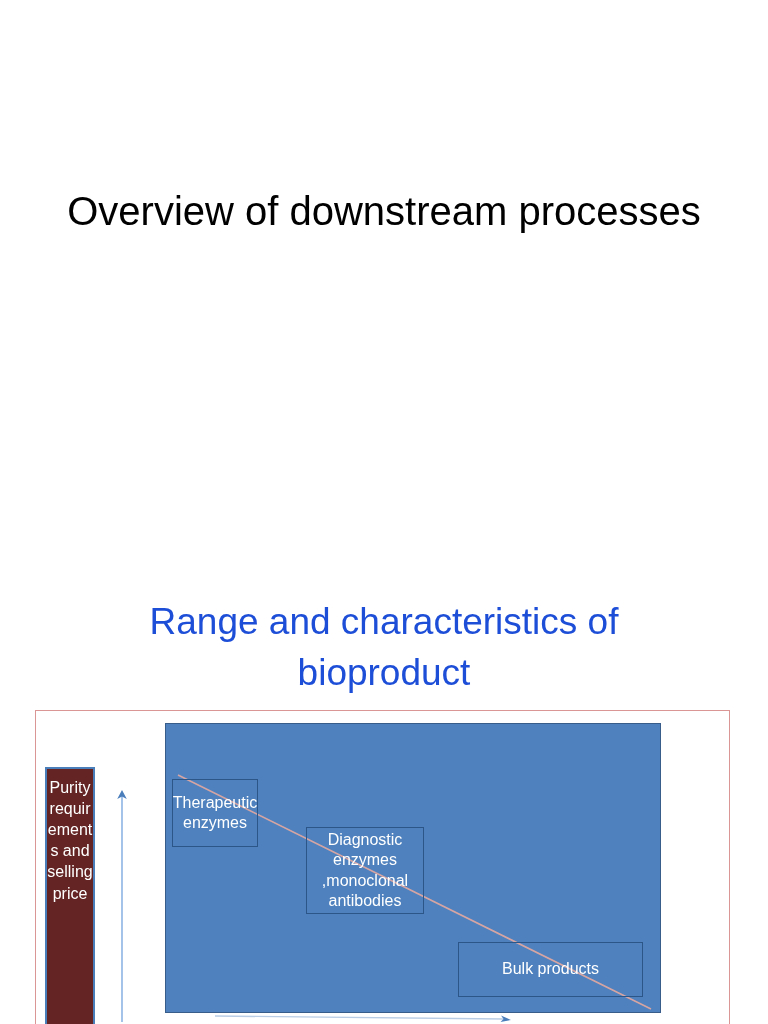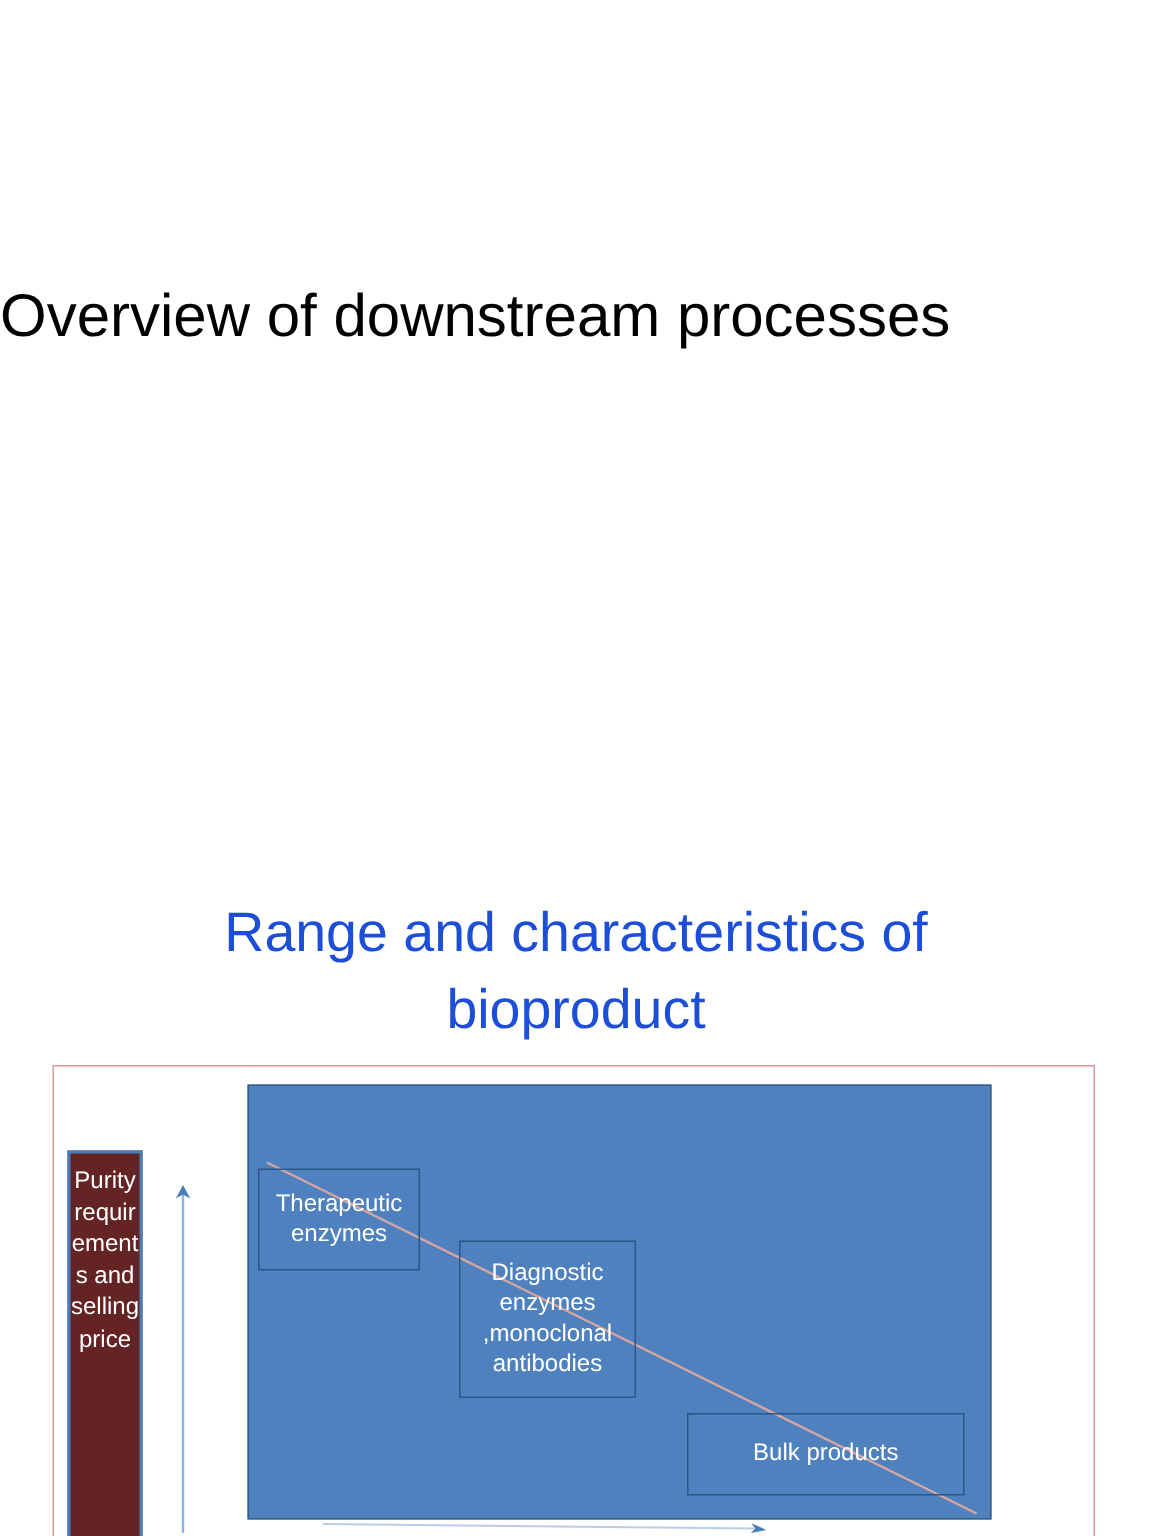--- a/index.html
+++ b/index.html
@@ -15,21 +15,21 @@
     font-family: "Liberation Sans", sans-serif;
     color: #000000;
   }
 
   
   #slide-one-title {
     position: absolute;
     left: 0;
     top: 188px;
     width: 768px;
-    text-align: left;
+    text-align: center;
     font-size: 40px;
     line-height: 1.15;
     font-weight: 400;
     color: #000000;
     letter-spacing: 0px;
   }
 
   
   #slide-two-title {
     position: absolute;
@@ -126,29 +126,29 @@
     display: flex;
     align-items: center;
     justify-content: center;
     padding: 2px 4px;
     background: transparent;
   }
 
   #product-box-therapeutic {
     left: 172px;
     top: 779px;
-    width: 108px;
+    width: 86px;
     height: 68px;
   }
 
   #product-box-diagnostic {
     left: 306px;
     top: 827px;
     width: 118px;
-    height: 105px;
+    height: 87px;
   }
 
   #product-box-bulk {
     left: 458px;
     top: 942px;
     width: 185px;
     height: 55px;
   }
 </style>
 </head>

